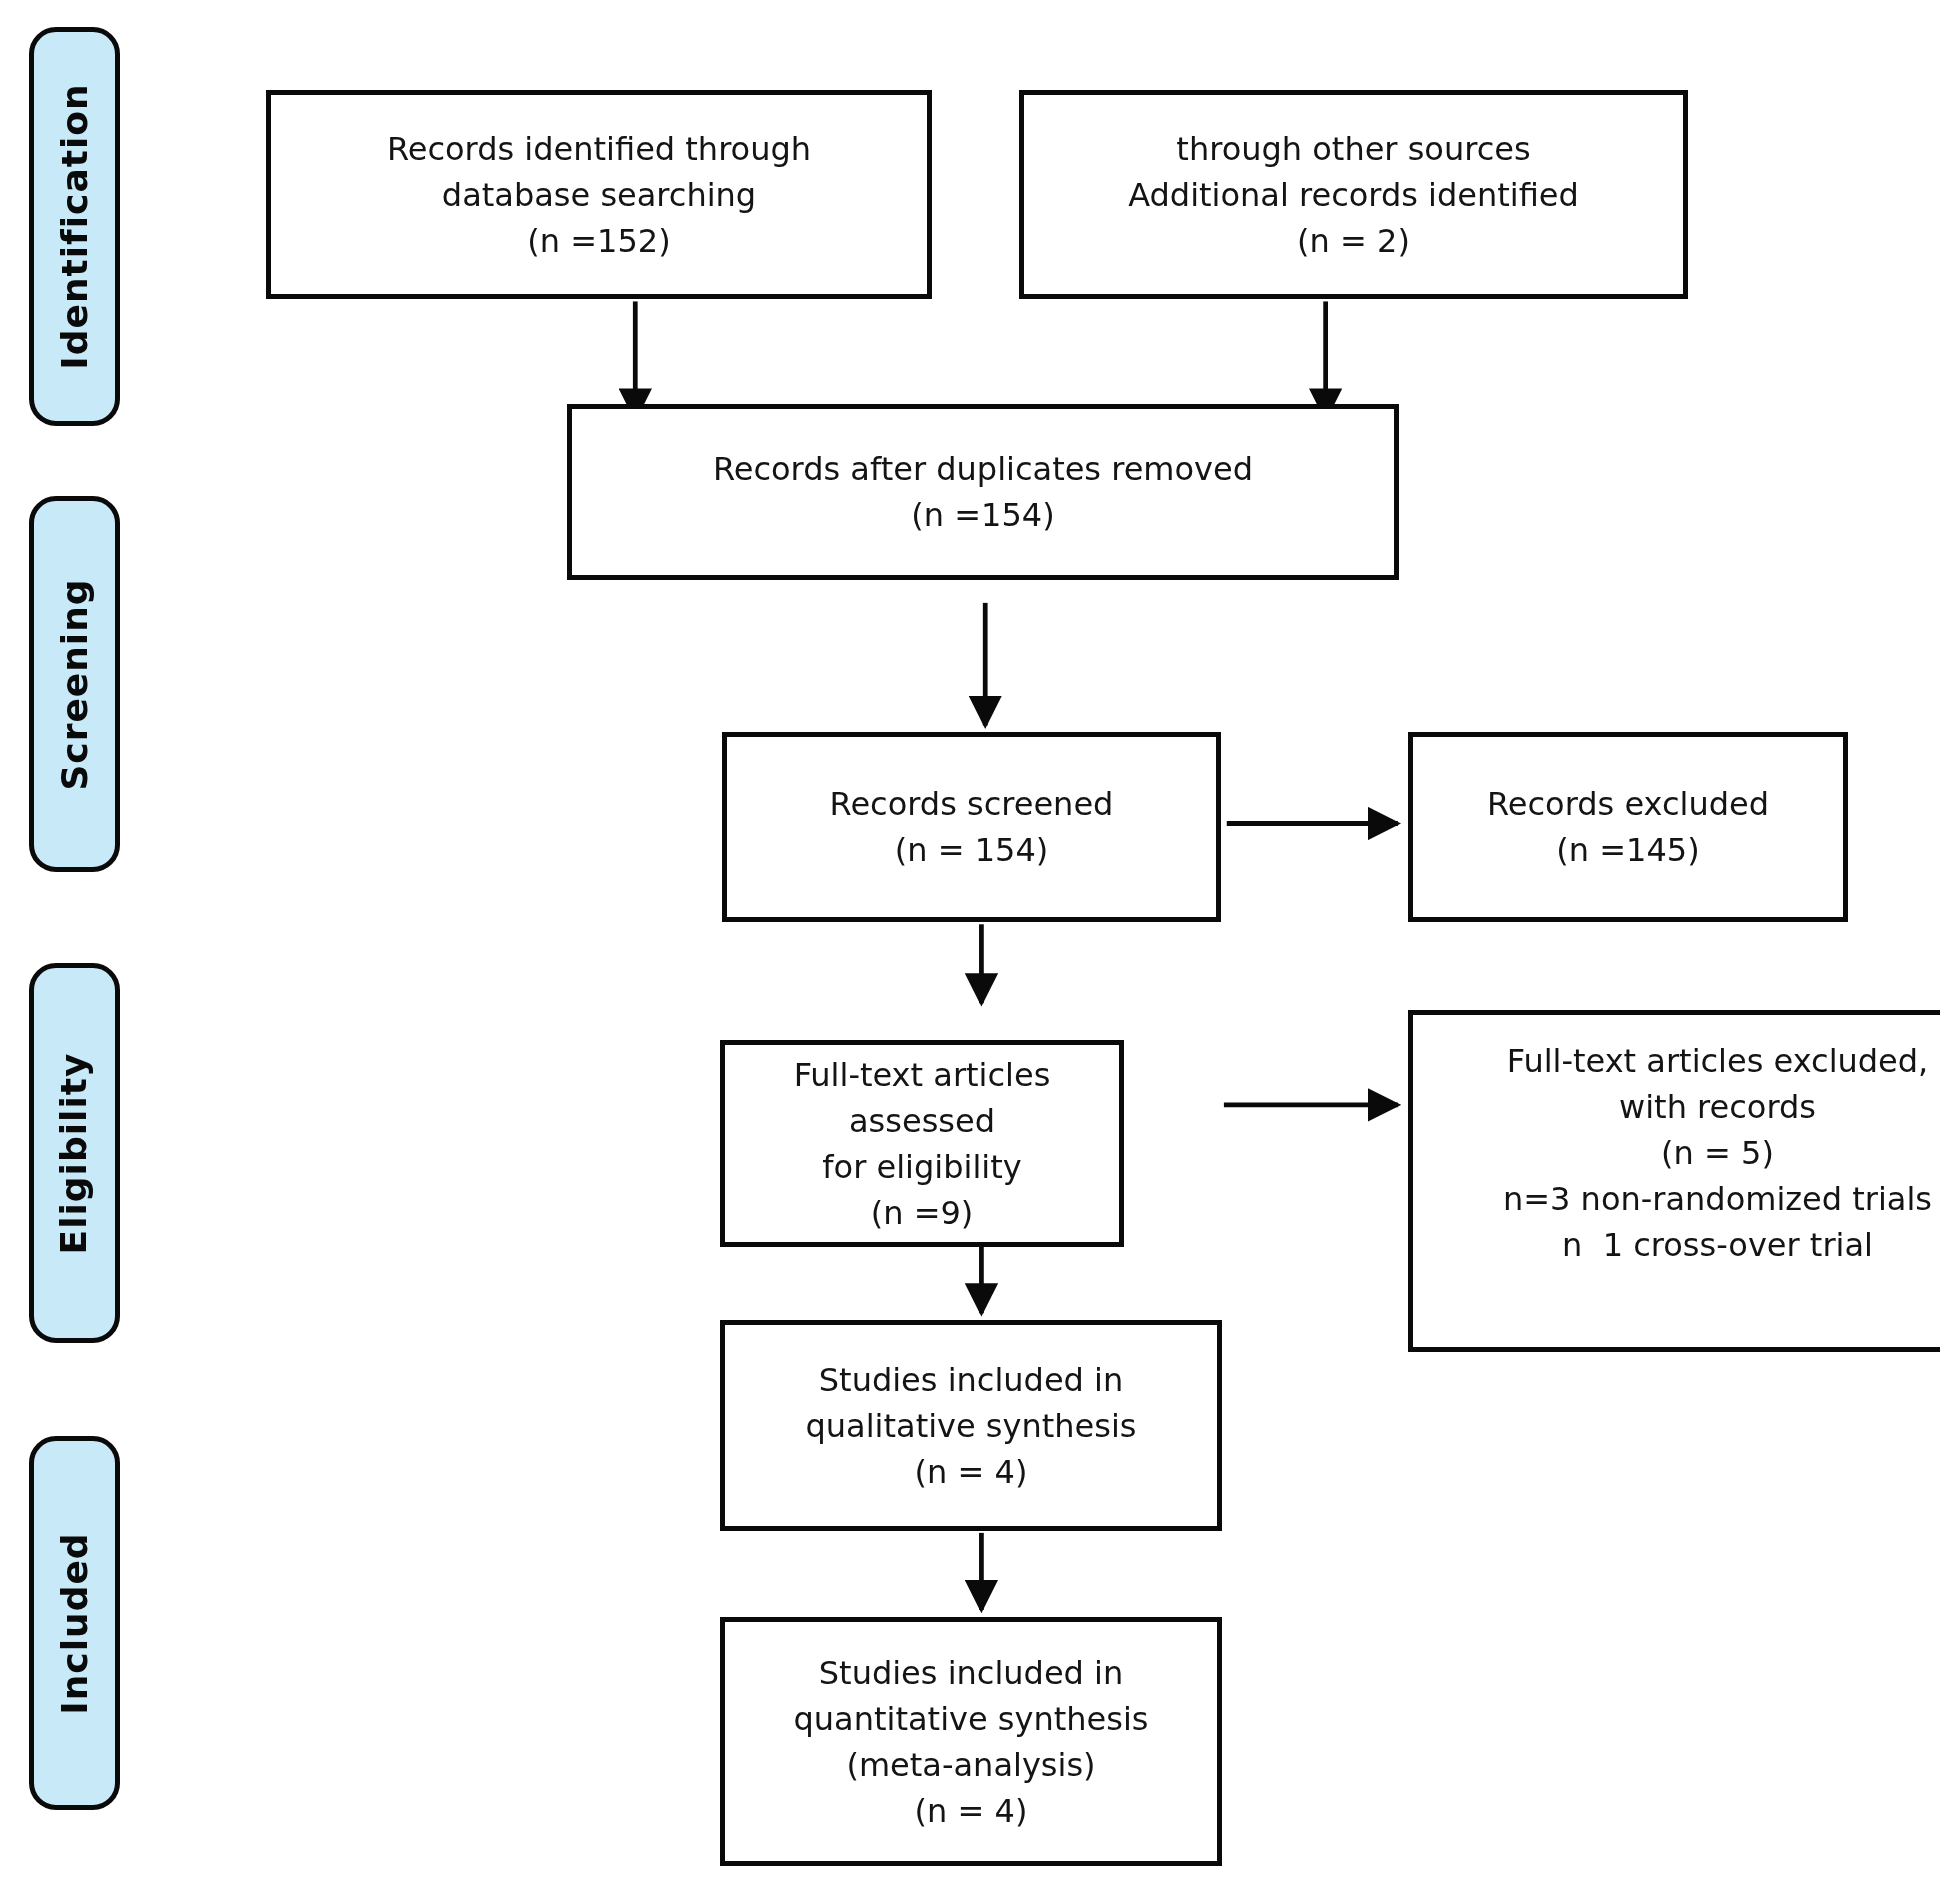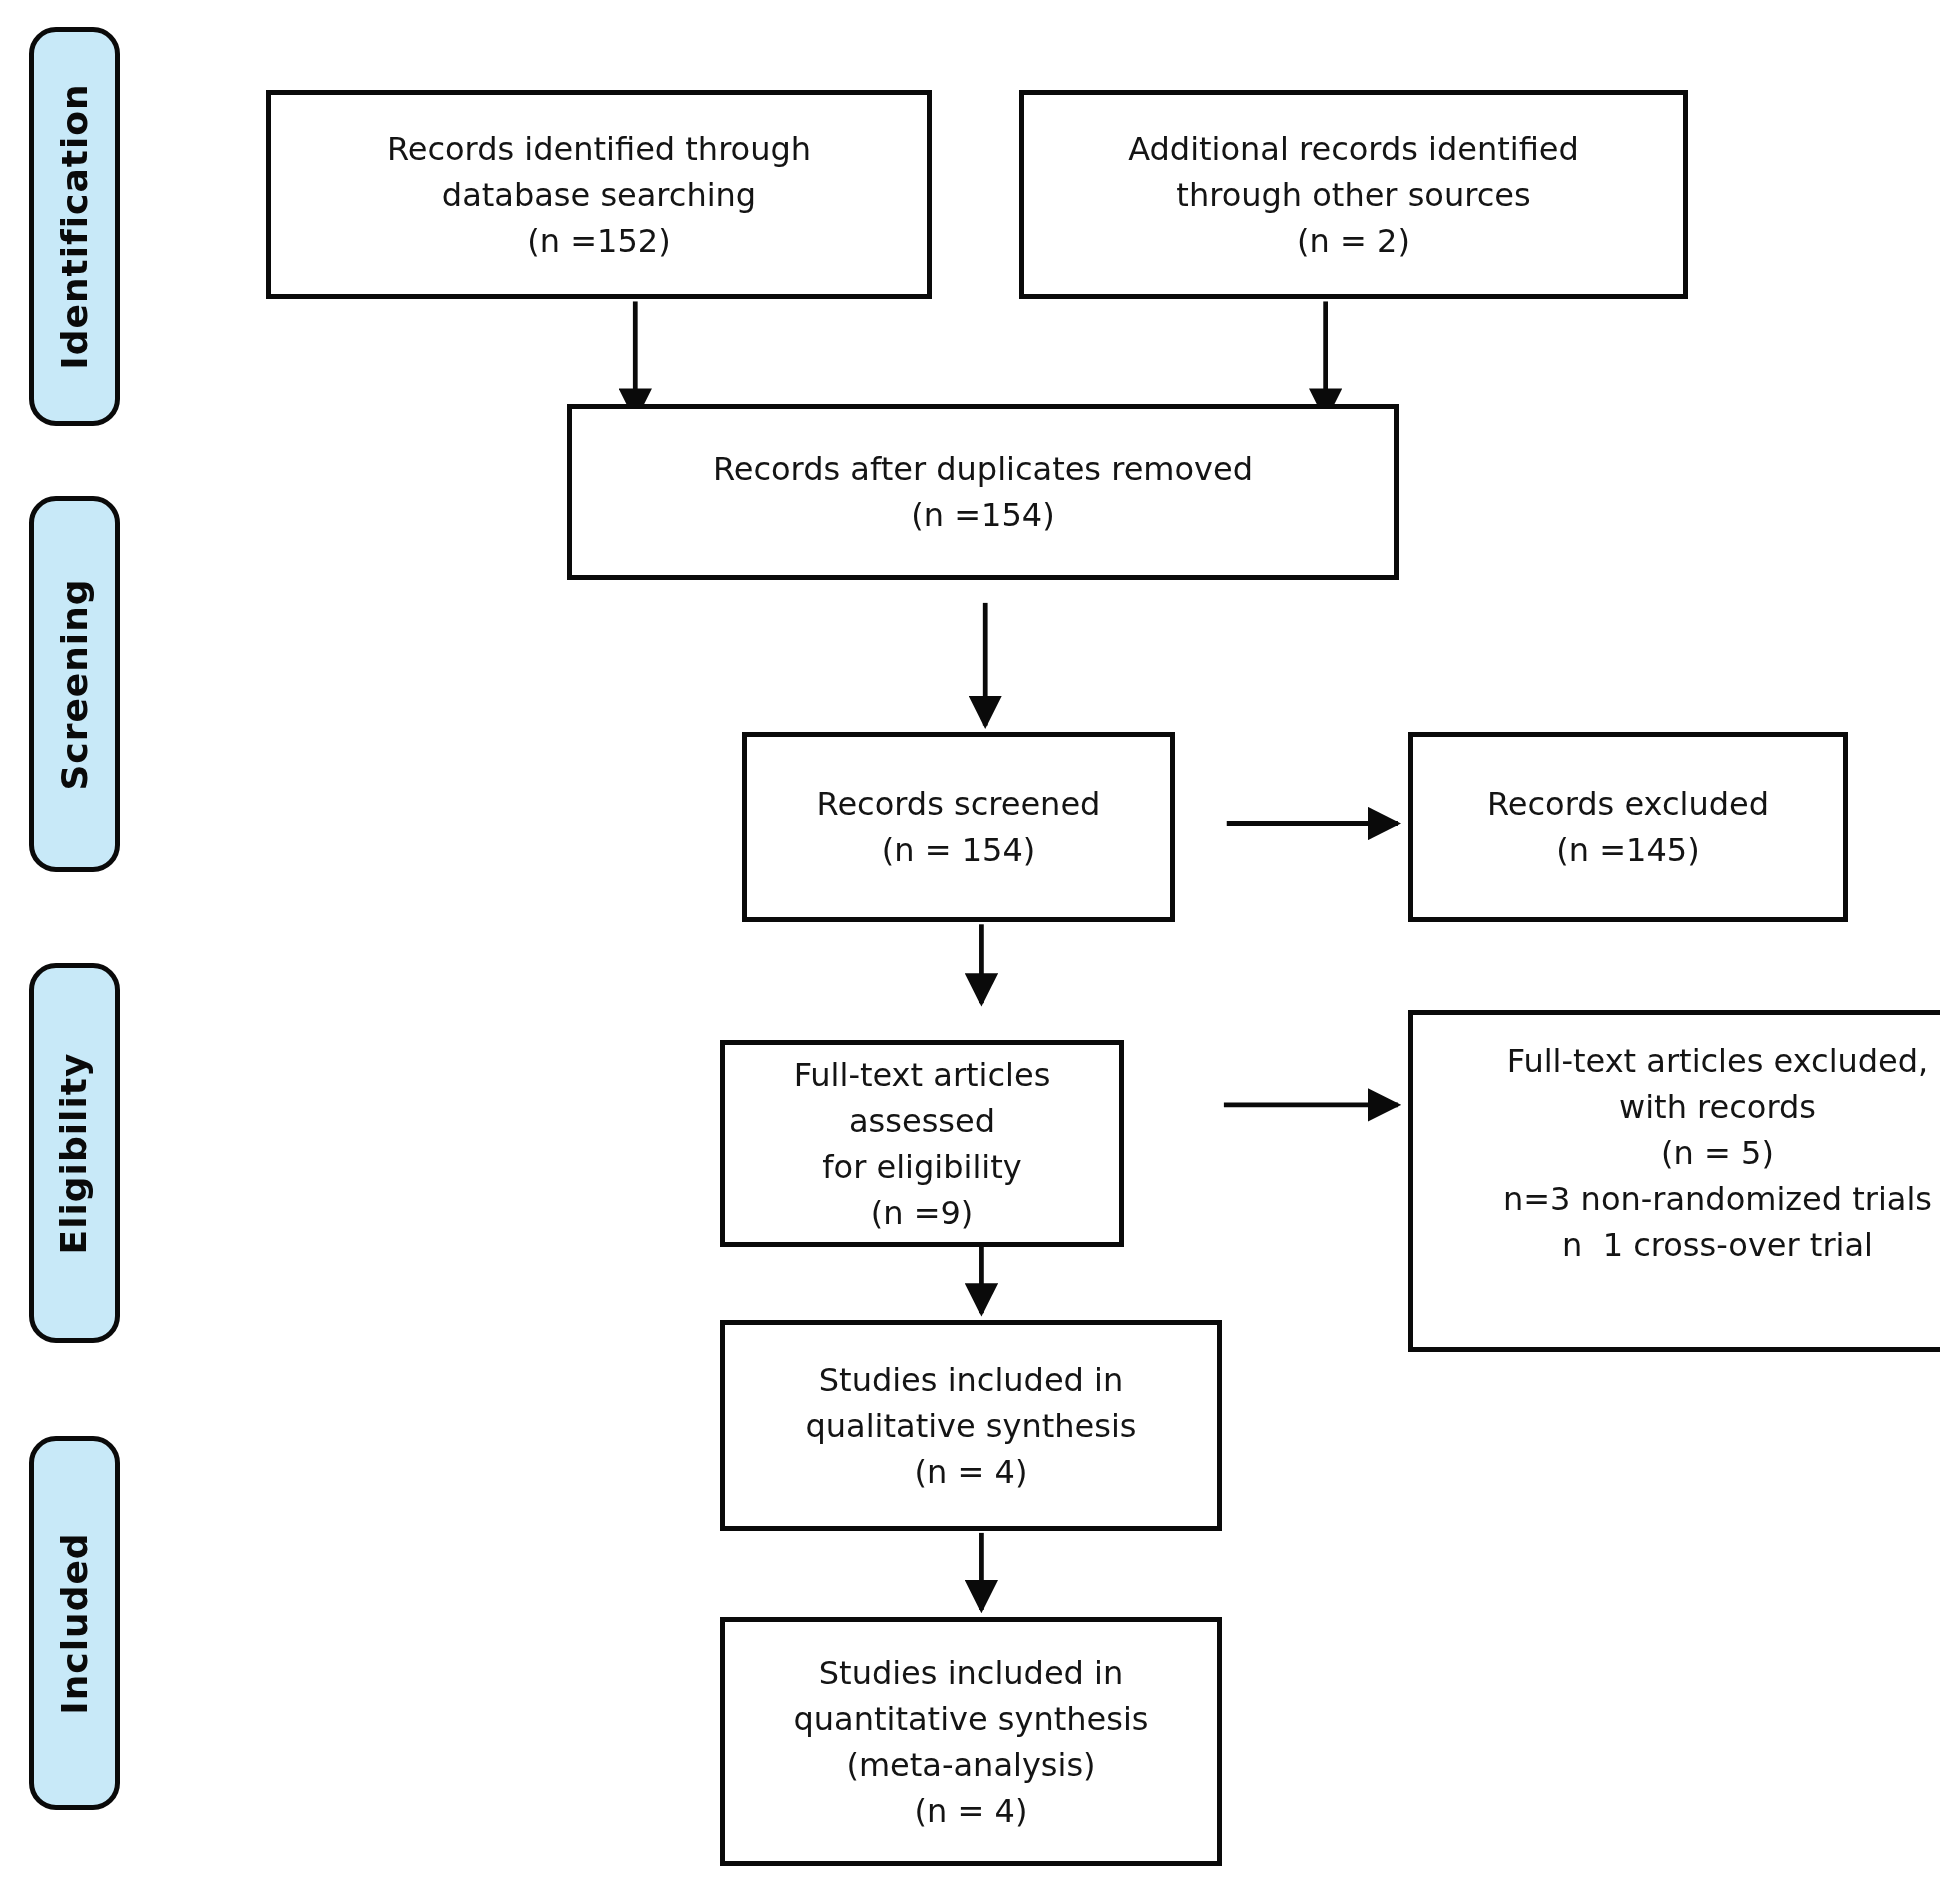--- a/index.html
+++ b/index.html
@@ -54,21 +54,21 @@
     white-space: nowrap;
     font-size: 36px;
     font-weight: bold;
     letter-spacing: 1px;
     color: #0a0a0a;
   }
   
   #box-records-identified   { left: 266px;  top: 90px;   width: 666px; height: 209px; }
   #box-additional-records   { left: 1019px; top: 90px;   width: 669px; height: 209px; }
   #box-duplicates-removed   { left: 567px;  top: 404px;  width: 832px; height: 176px; }
-  #box-records-screened     { left: 722px;  top: 732px;  width: 433px; height: 190px; margin-left: 20px; }
+  #box-records-screened     { left: 722px;  top: 732px;  width: 499px; height: 190px; }
   #box-records-excluded     { left: 1408px; top: 732px;  width: 440px; height: 190px; }
   #box-fulltext-assessed    { left: 720px;  top: 1040px; width: 404px; height: 207px; align-items: center; }
   #box-fulltext-excluded    { left: 1408px; top: 1010px; width: 619px; height: 342px; }
   #box-qualitative          { left: 720px;  top: 1320px; width: 502px; height: 211px; }
   #box-quantitative         { left: 720px;  top: 1617px; width: 502px; height: 249px; }
   
   #stage-identification { top: 27px;   height: 399px; }
   #stage-screening      { top: 496px;  height: 376px; }
   #stage-eligibility    { top: 963px; height: 380px; }
   #stage-included       { top: 1436px; height: 374px; }
@@ -103,22 +103,22 @@
     <span>Included</span>
   </div>
 
   <div class="flow-box" id="box-records-identified">
     <div class="box-line">Records identified through</div>
     <div class="box-line">database searching</div>
     <div class="box-line">(n =152)</div>
   </div>
 
   <div class="flow-box" id="box-additional-records">
+    <div class="box-line">through other sources</div>
     <div class="box-line">Additional records identified</div>
-    <div class="box-line">through other sources</div>
     <div class="box-line">(n = 2)</div>
   </div>
 
   <div class="flow-box" id="box-duplicates-removed">
     <div class="box-line">Records after duplicates removed</div>
     <div class="box-line">(n =154)</div>
   </div>
 
   <div class="flow-box" id="box-records-screened">
     <div class="box-line">Records screened</div>

